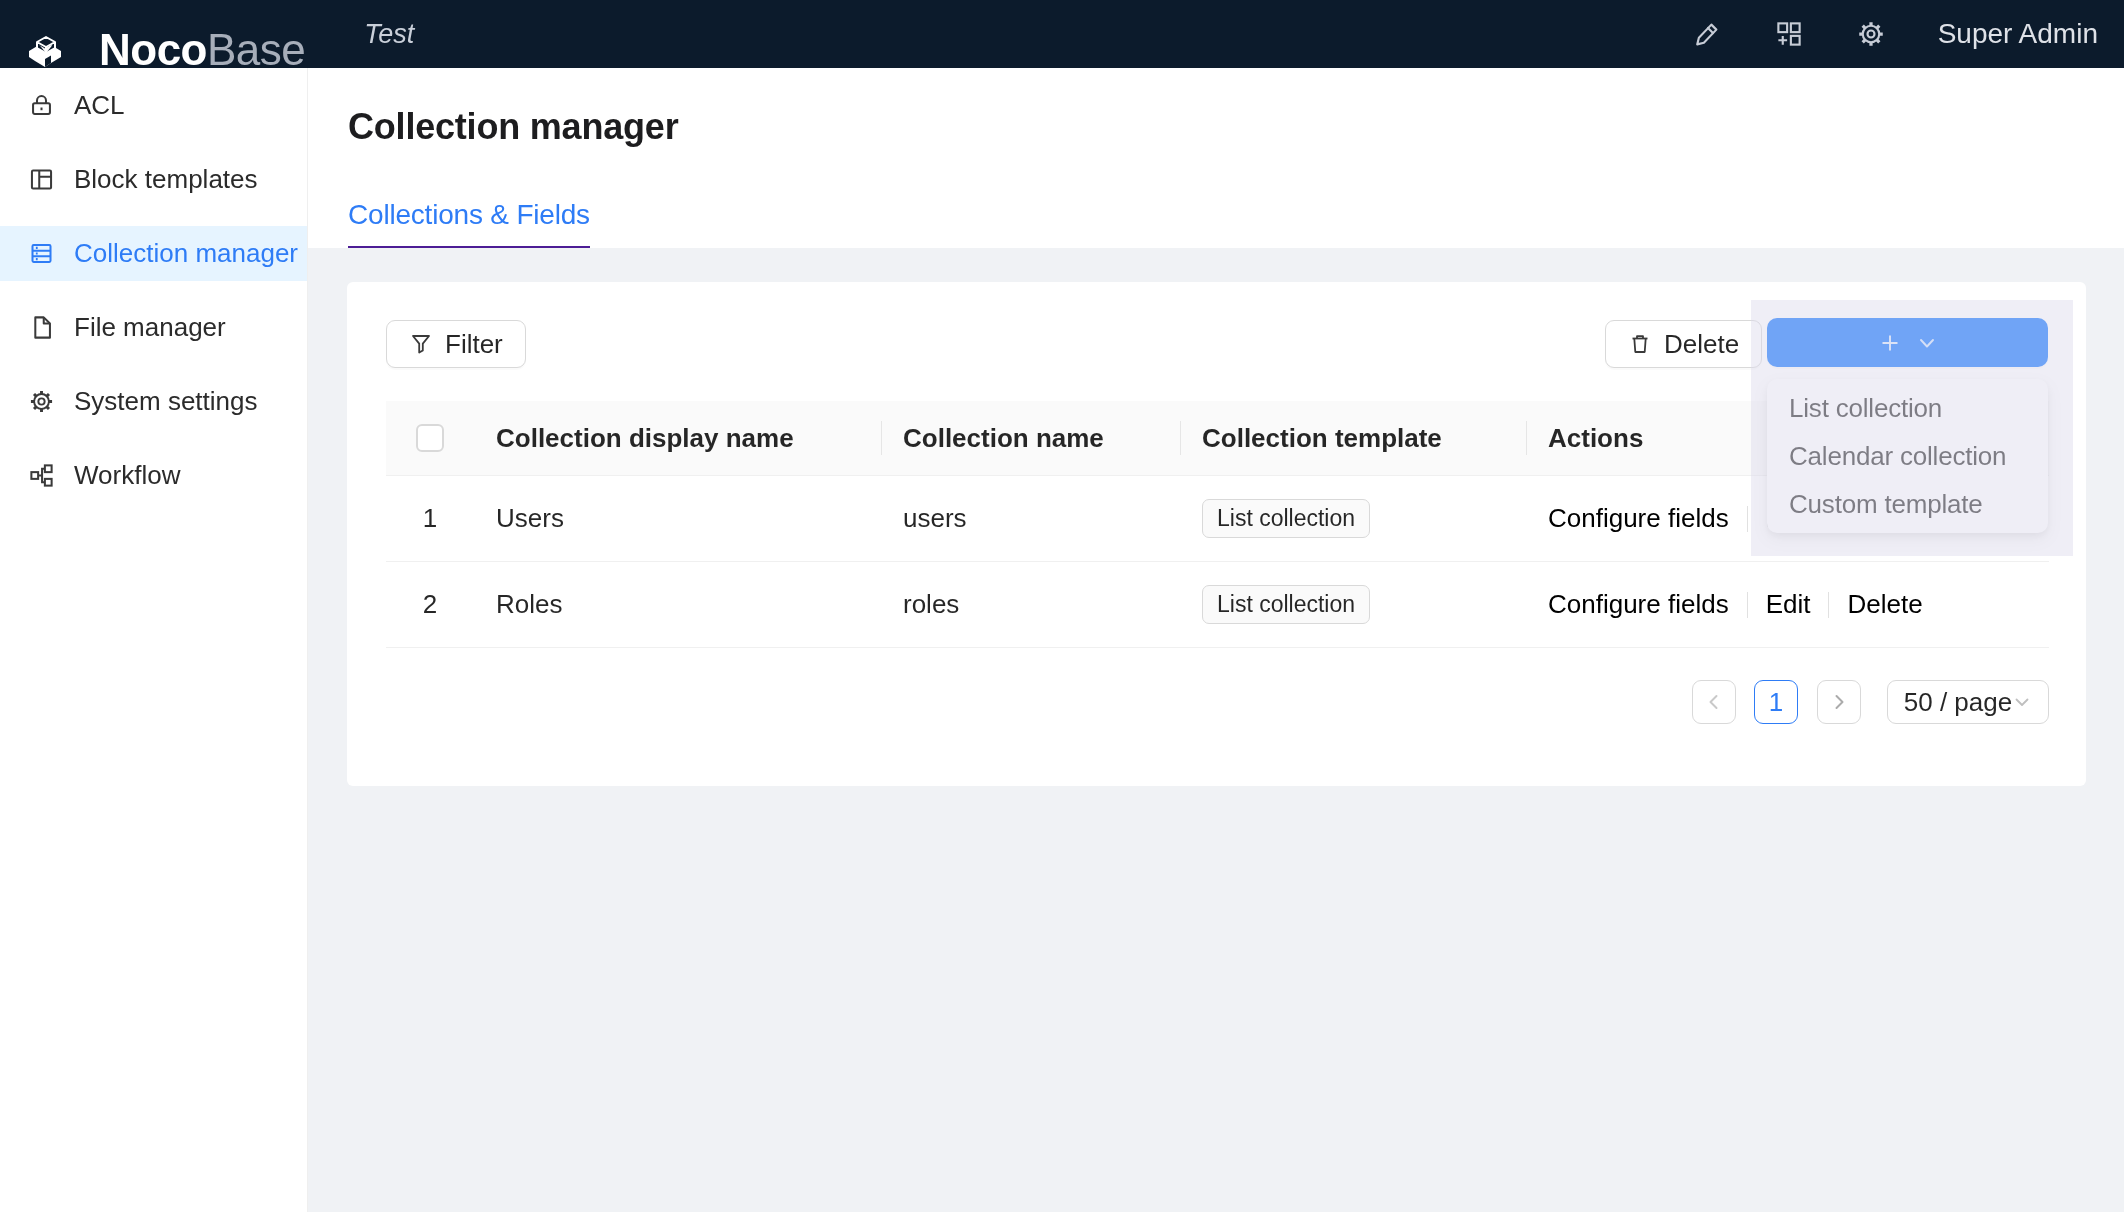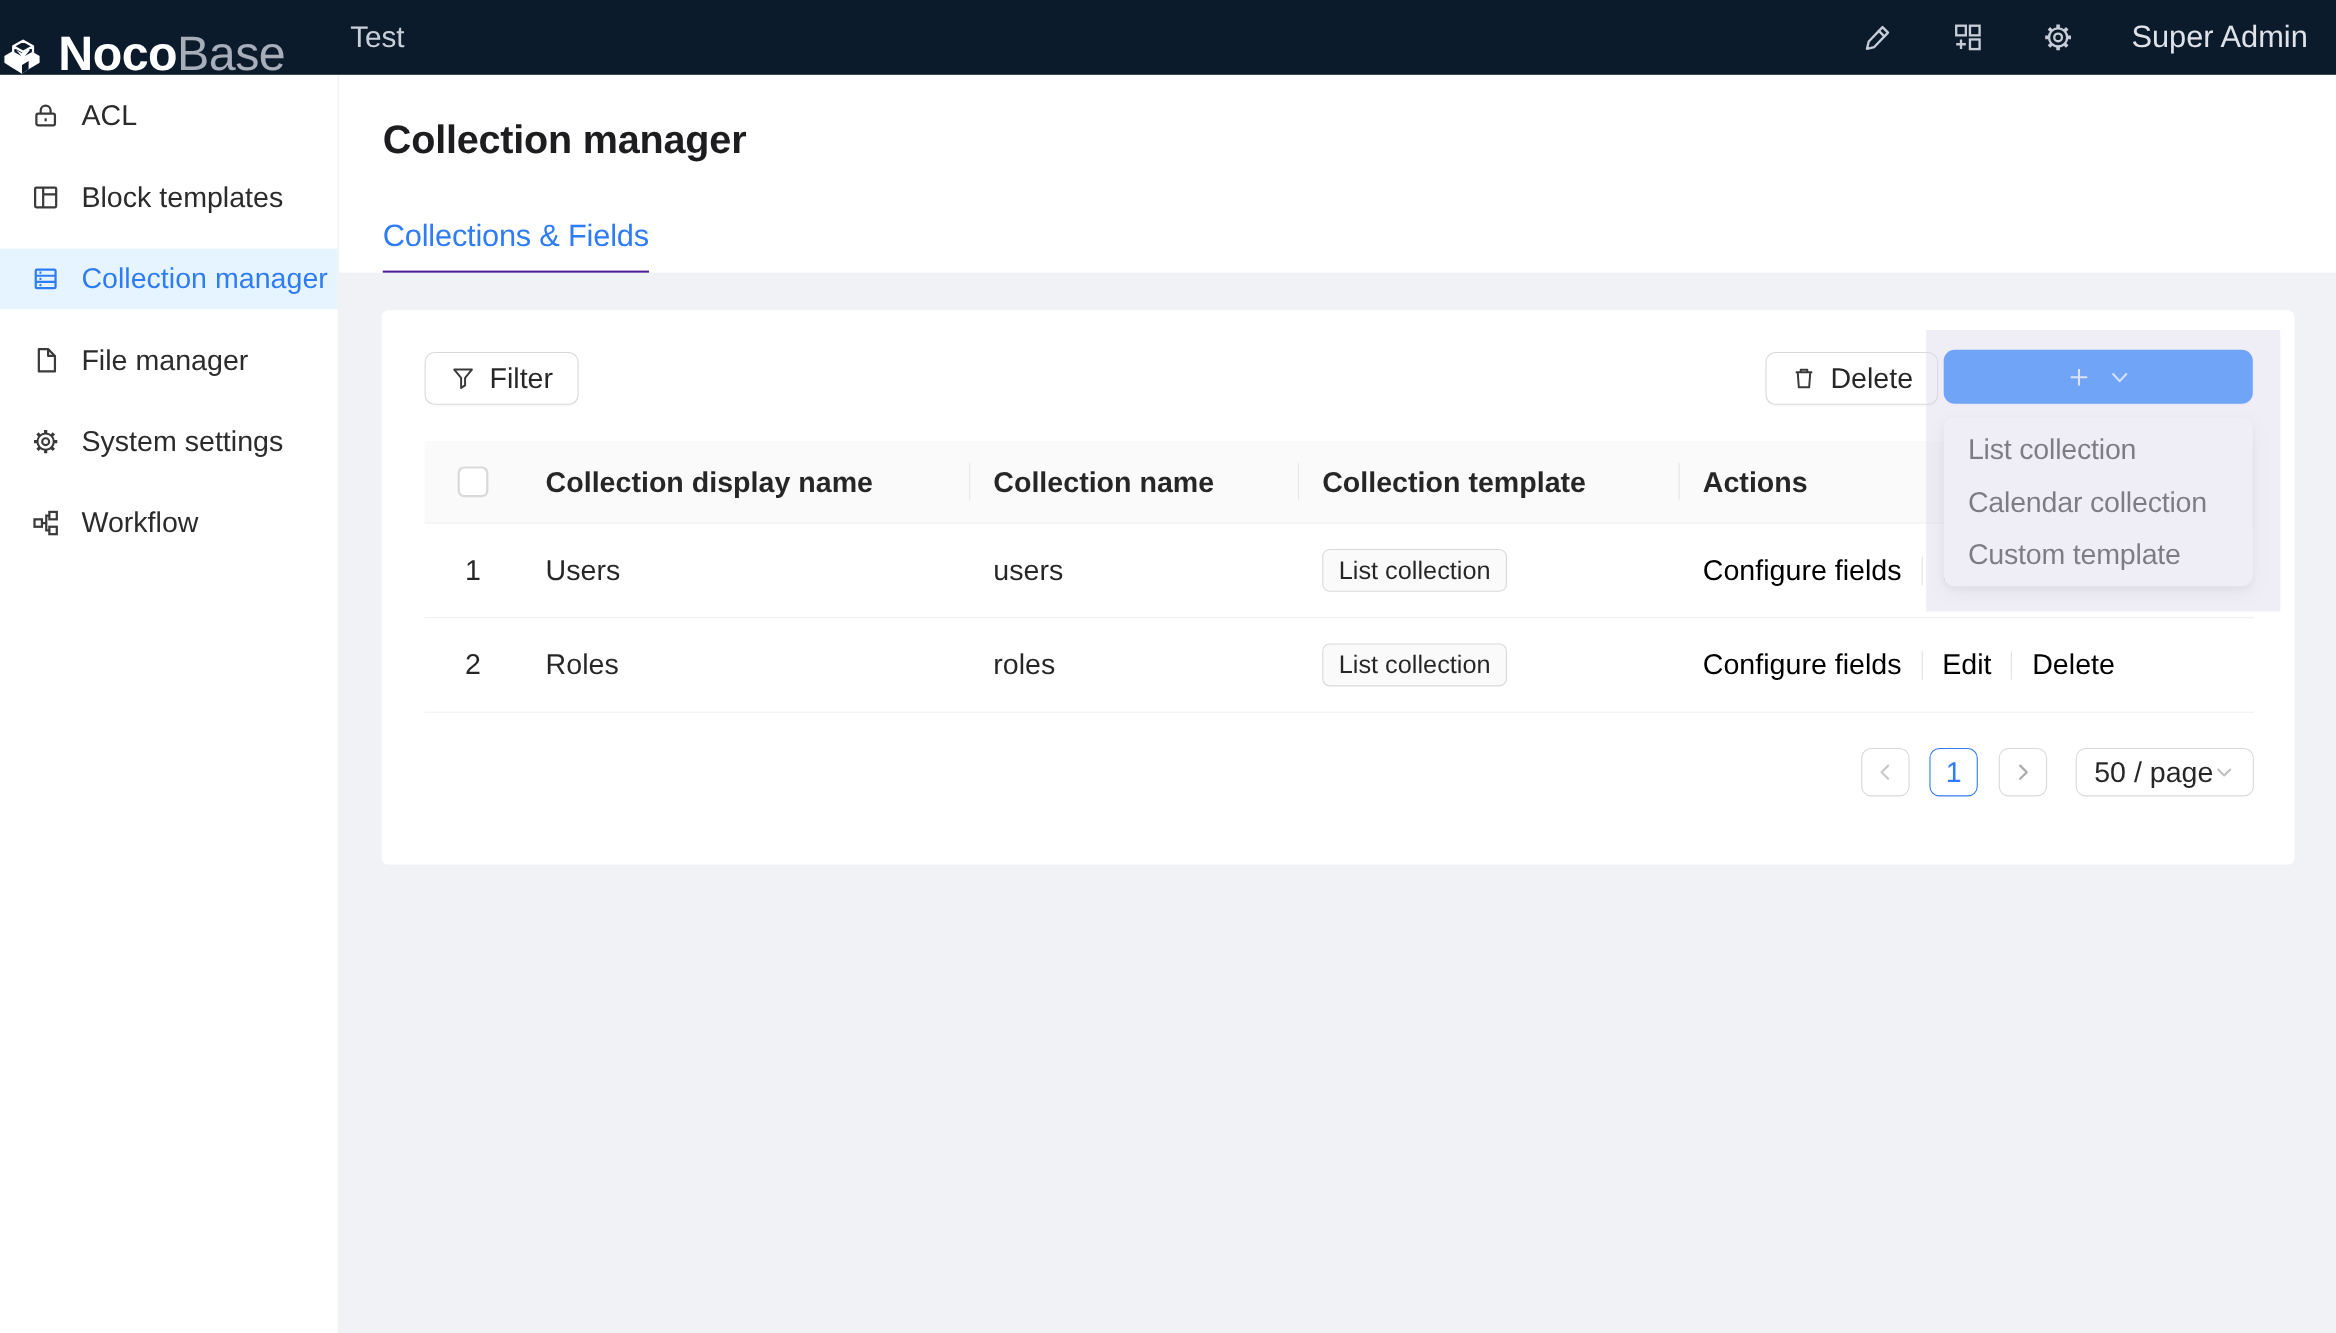--- a/index.html
+++ b/index.html
@@ -8,26 +8,26 @@
     font-family:"Liberation Sans", sans-serif;
     position:relative; background:#ffffff; overflow:hidden;
     color:rgba(0,0,0,.85);
     -webkit-font-smoothing:antialiased;
   }
   svg { display:block; }
 
   
   .navbar { position:absolute; left:0; top:0; width:2124px; height:68px;
     background:#0c1b2c; display:flex; align-items:center; z-index:50; }
-  .logo { display:flex; align-items:center; gap:7px; cursor:pointer;margin-top:32px; }
+  .logo { display:flex; align-items:center; gap:28px; padding-left:25px; cursor:pointer;margin-top:32px; }
   .logo-text { font-size:44px; letter-spacing:-0.5px; line-height:1; }
   .logo-noco { color:#ffffff; font-weight:700; }
   .logo-base { color:#a7aeba; font-weight:400; }
   .nav-menu { margin-left:57px; }
-  .nav-menu-item { font-size:27px; color:#c9cfd9; cursor:pointer; padding:8px 2px; }
+  .nav-menu-item { font-size:27px; color:#c9cfd9; cursor:pointer; padding:8px 2px;font-style:italic; }
   .nav-right { margin-left:auto; display:flex; align-items:center; gap:52px; padding-right:26px; }
   .nav-icon { width:30px; height:30px; color:#c7ccd6; cursor:pointer; }
   .nav-user { font-size:28px; color:#dfe2e8; cursor:pointer; }
 
   
   .sidebar { position:absolute; left:0; top:68px; width:308px; bottom:0;
     background:#ffffff; border-right:1px solid #efefef; padding-top:10px; z-index:40; }
   .side-item { height:55px; margin-bottom:19px; display:flex; align-items:center;
     padding-left:28px; gap:19px; font-size:26px; color:#2b2b2b; cursor:pointer; }
   .side-item .si-icon { width:27px; height:27px; color:#3a3a3a; flex:none; }

